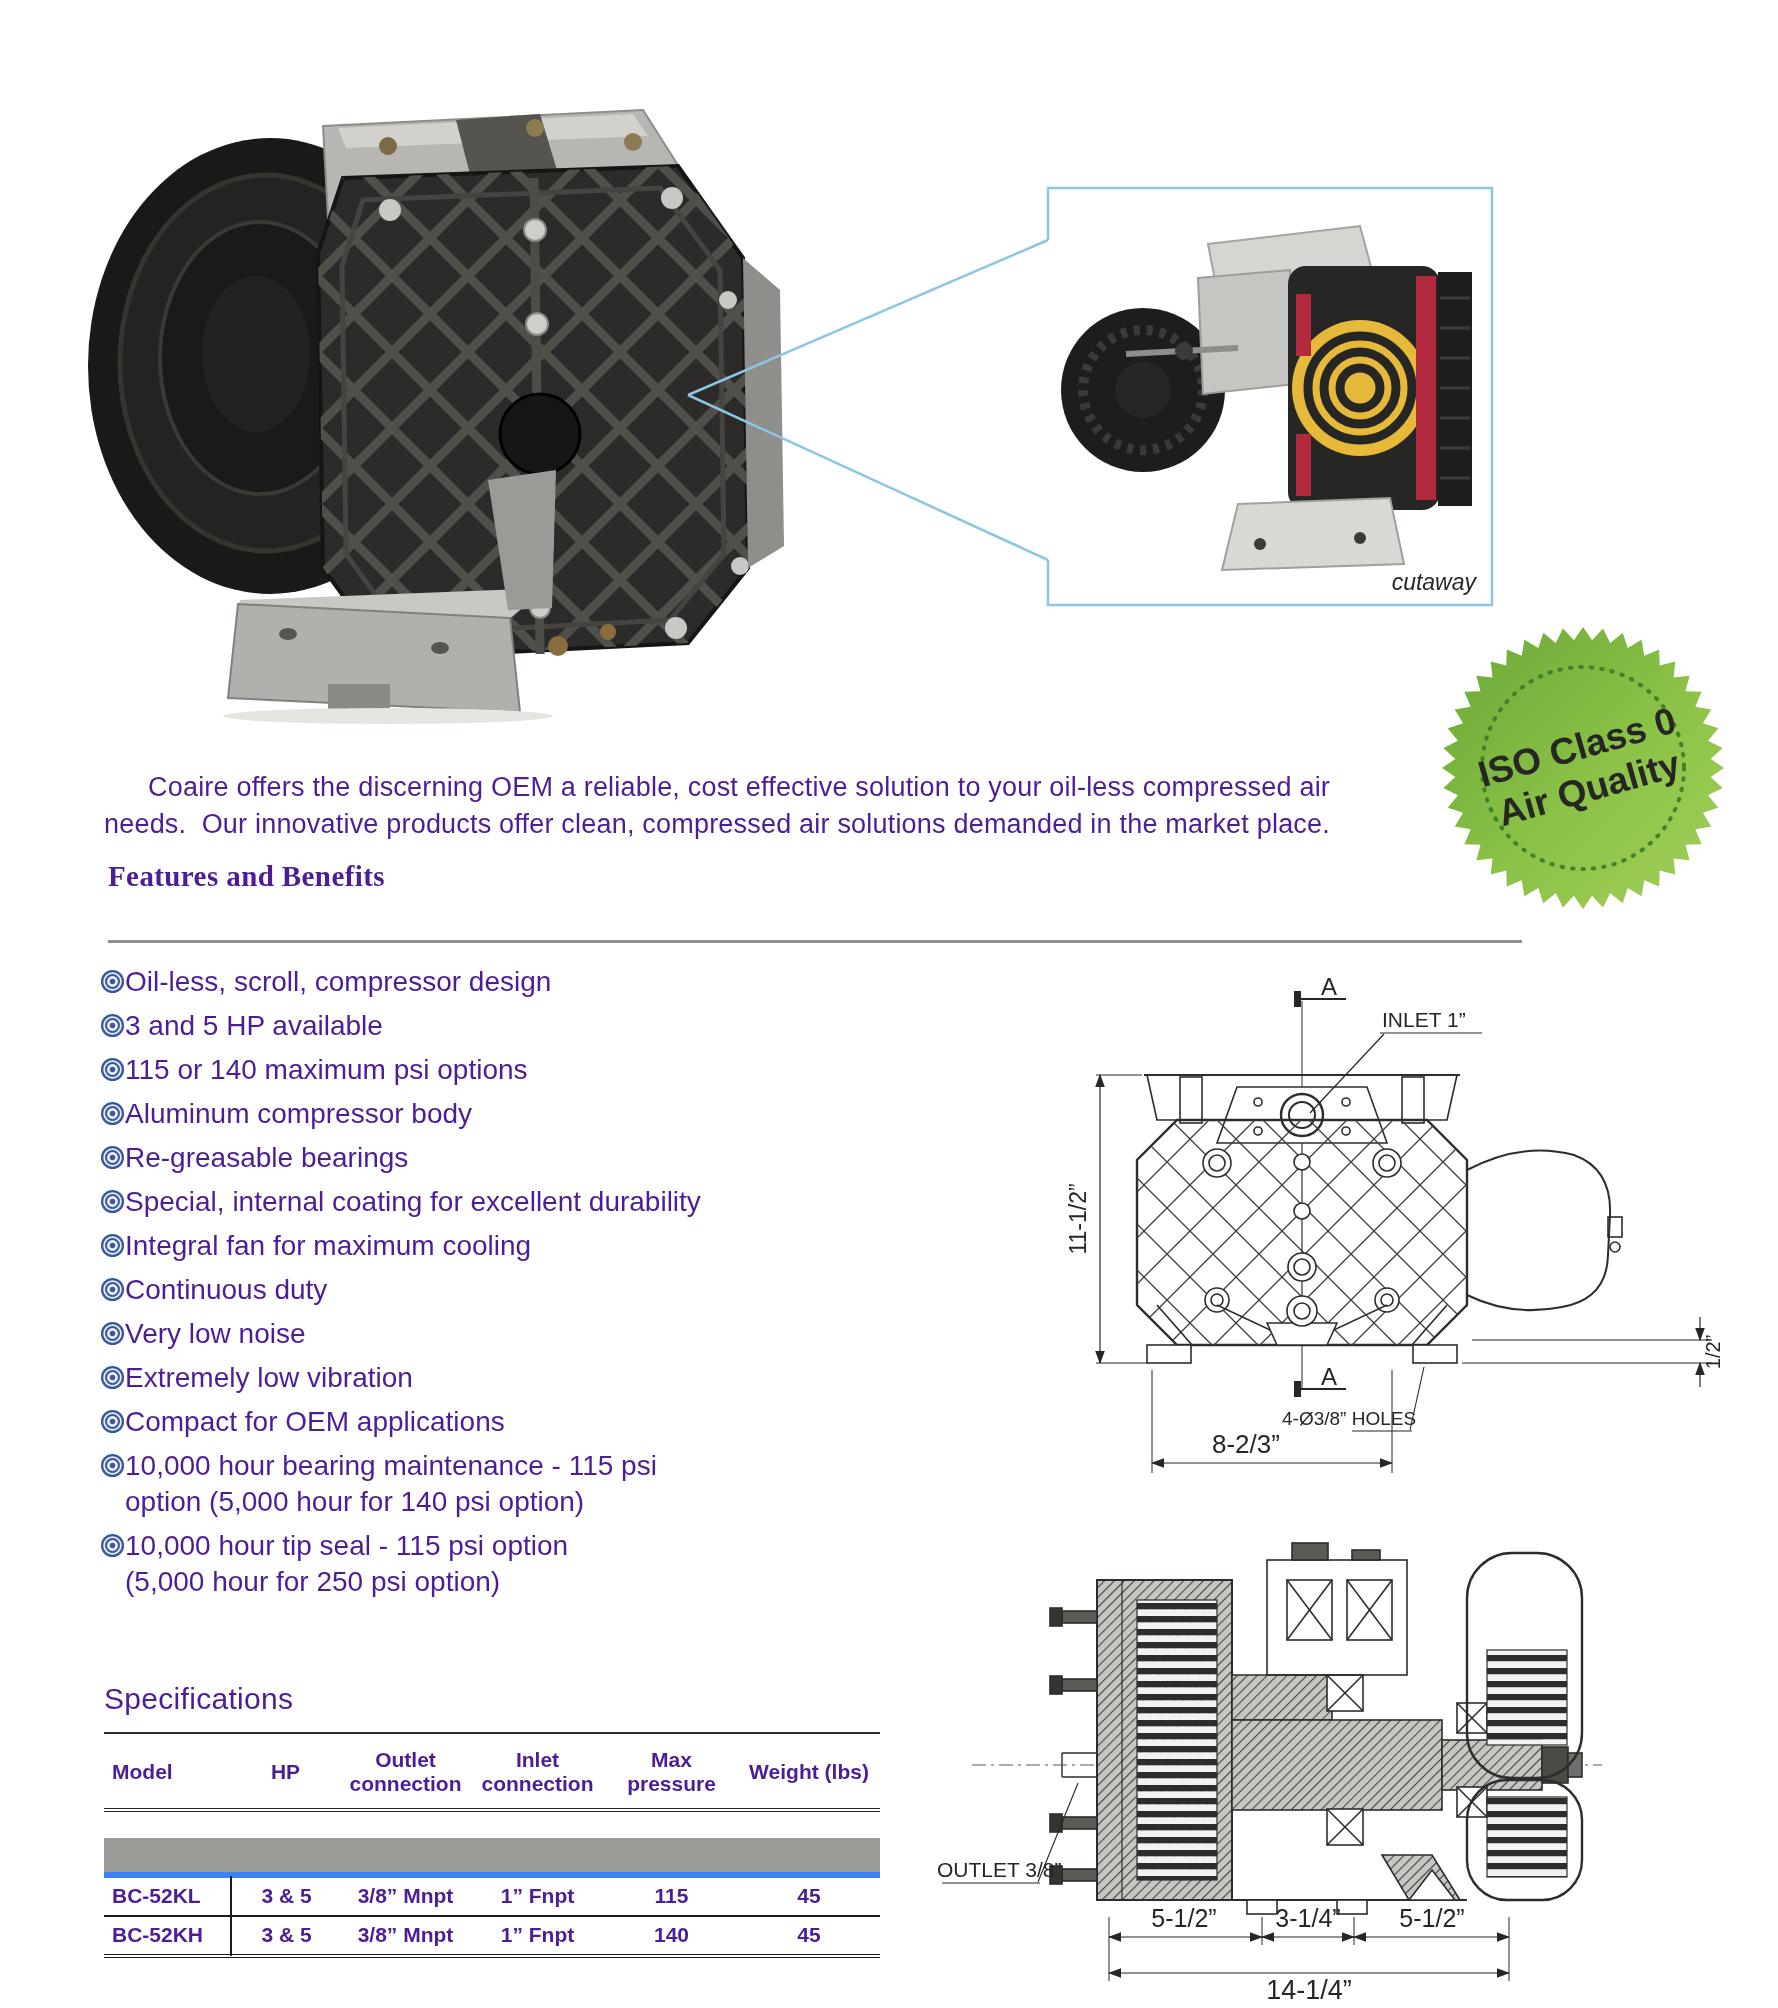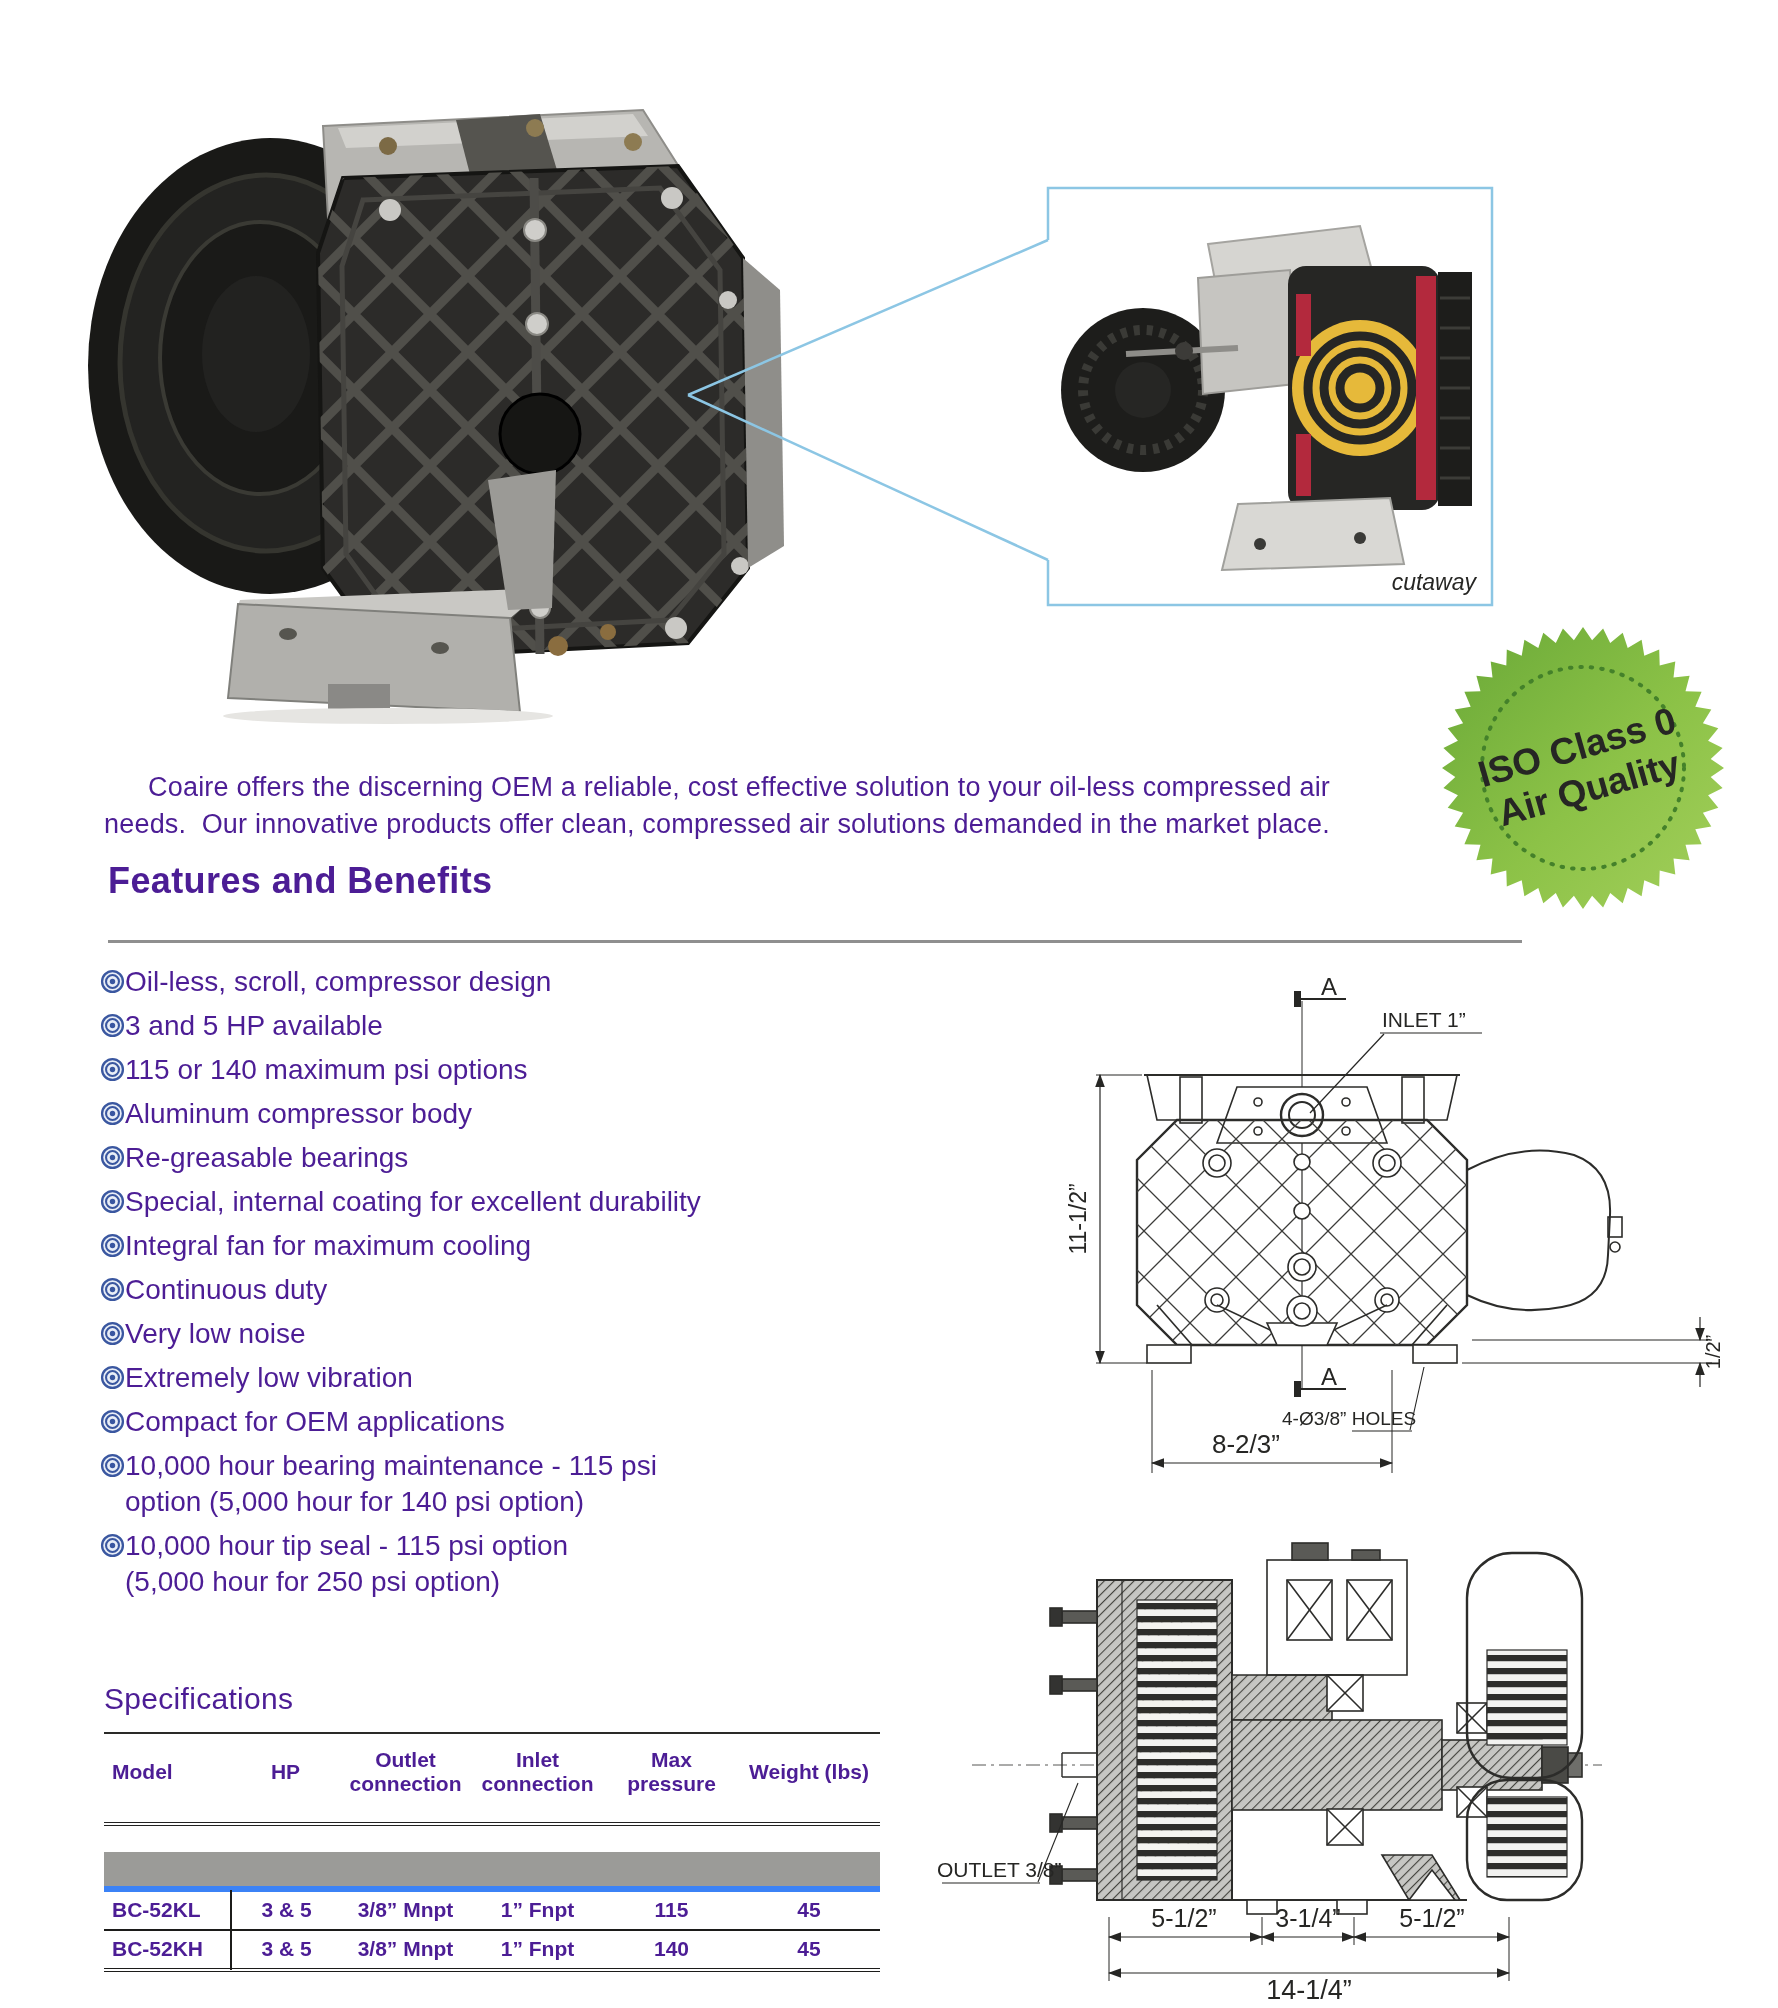--- a/index.html
+++ b/index.html
@@ -6,36 +6,36 @@
   .page{
     position:relative;width:1778px;height:2008px;background:#ffffff;overflow:hidden;
     font-family:"Liberation Sans", sans-serif;color:#4c1d95;
   }
   .abs{position:absolute;}
   
   .intro{left:104px;top:742px;width:1310px;font-size:27px;line-height:37px;letter-spacing:.2px;}
   .intro .l1{display:block;text-indent:44px;white-space:pre-wrap;}
   .intro .l2{display:block;white-space:pre-wrap;}
   
-  .features-h{left:108px;top:860px;font-size:36px;font-weight:bold;letter-spacing:.4px;margin:0;}
+  .features-h{left:108px;top:860px;font-size:29px;font-weight:bold;letter-spacing:.4px;margin:0;font-family:Liberation Serif, serif;}
   .rule{left:108px;top:940px;width:1414px;height:3px;background:#8f8f8f;}
   ul.features{left:100px;top:964px;width:720px;list-style:none;margin:0;padding:0;}
   ul.features li{display:flex;align-items:flex-start;margin-bottom:8px;font-size:28px;line-height:36px;}
   ul.features li.ml{margin-top:5px;}
   .bullet{width:25px;height:25px;flex:0 0 25px;margin-top:5px;}
   .ftxt span{display:block;}
   .ftxt span:empty{display:none;}
   
   .spec{left:104px;top:1682px;width:776px;}
   .spec-head{font-size:30px;letter-spacing:.3px;border-bottom:2px solid #2a2a28;padding-bottom:16px;margin:0 0 0 0;font-weight:normal;}
   .spec-table{width:776px;margin-top:2px;font-weight:bold;font-size:21px;}
   .srow{display:grid;grid-template-columns:126px 111px 129px 135px 133px 142px;align-items:center;}
   .srow .c{text-align:center;padding:2px 2px;line-height:1.15;}
   .srow .c.first{text-align:left;padding-left:8px;}
-  .shead{min-height:64px;border-bottom:4px double #222;padding:4px 0 18px 0;}
+  .shead{min-height:64px;border-bottom:4px double #222;padding:4px 0 4px 0;}
   .sgap{height:26px;}
   .sgray{height:34px;background:#9b9b98;}
   .sbody{border-top:6px solid #3b82f6;border-bottom:4px double #1c1c1a;}
   .sbody .srow{height:37px;}
   .sbody .srow + .srow{border-top:2px solid #1c1c1a;}
   .sbody .srow .c:nth-child(2){border-left:2px solid #1c1c1a;height:100%;display:flex;align-items:center;justify-content:center;}
   
   text{font-family:"Liberation Sans", sans-serif;fill:#262624;}
   .dt{font-size:21px;}
 </style>

